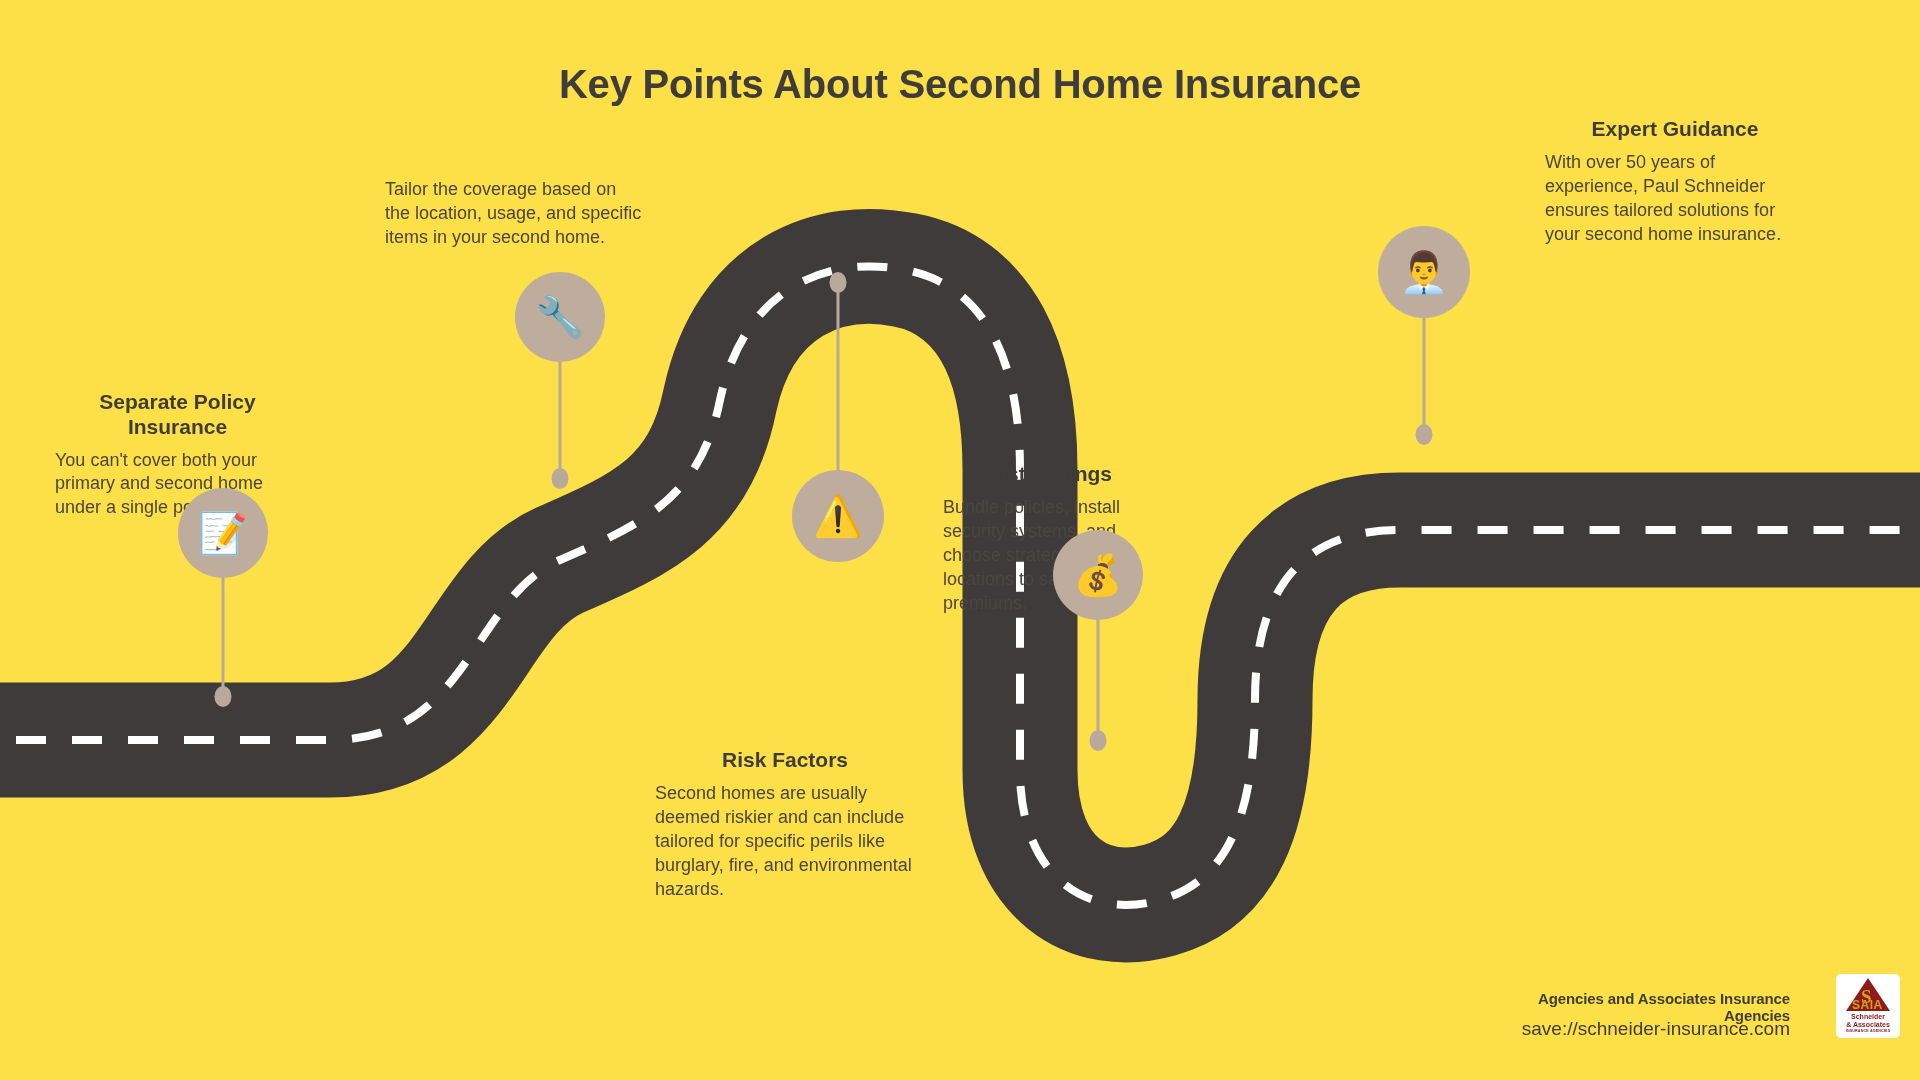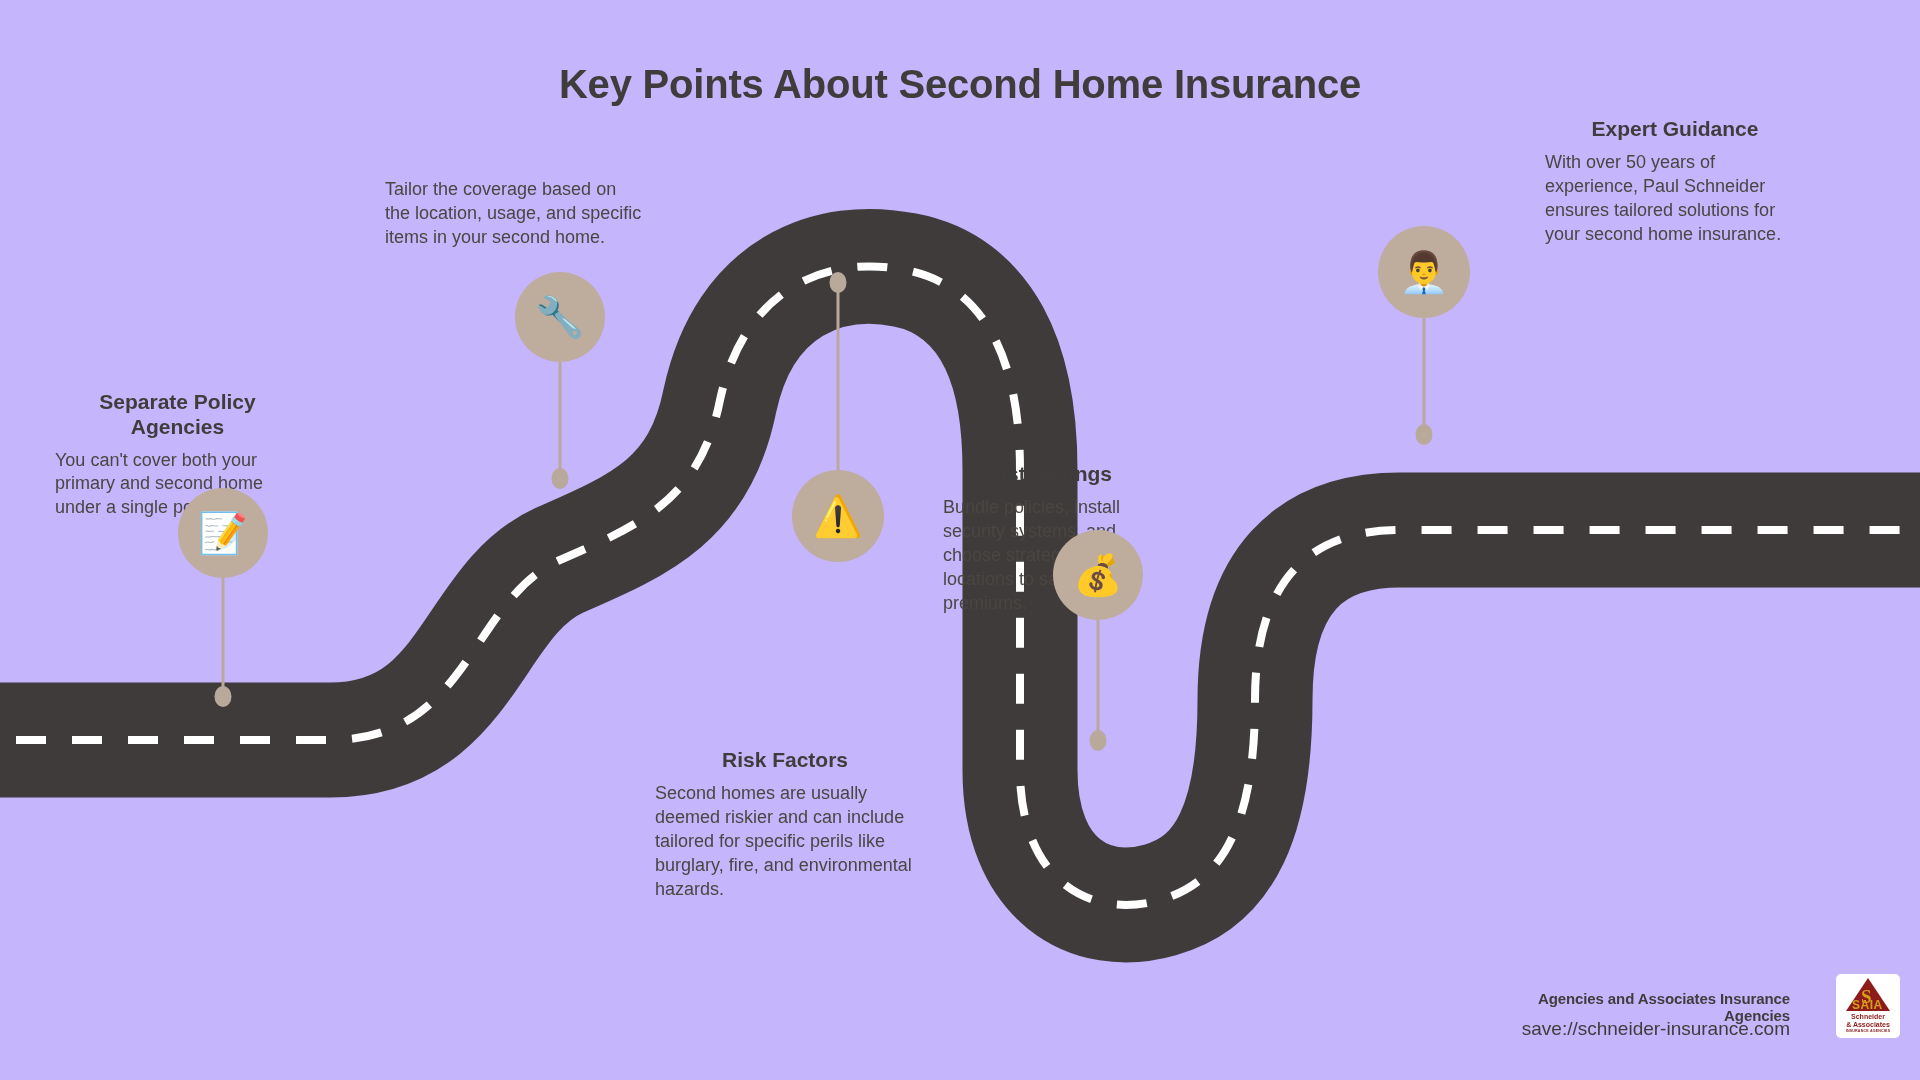--- a/index.html
+++ b/index.html
@@ -2,21 +2,21 @@
 <html><head>
 <meta charset="utf-8">
 <style>
   * { margin:0; padding:0; box-sizing:border-box; }
   html, body {
     width:1920px; height:1080px;
     background:#FAF1EA;
     font-family:"Liberation Sans", sans-serif;
     overflow:hidden;
   }
-  #stage { position:relative; width:1920px; height:1080px; background:#c4b5fd; }
+  #stage { position:relative; width:1920px; height:1080px; background:#fde047; }
 
   
   #road-layer { position:absolute; inset:0; width:1920px; height:1080px; }
 
   
   .page-title {
     position:absolute; left:0; top:62px; width:1920px; text-align:center;
     font-size:40px; font-weight:bold; color:#3F3D3B; letter-spacing:-0.2px;
   }
 
@@ -117,21 +117,21 @@
              L 1020 770
              C 1020 880 1090 920 1160 900
              C 1225 882 1255 820 1255 700
              C 1255 580 1310 530 1400 530
              L 1960 530" fill="none" stroke="#FFFFFF" stroke-width="8" stroke-dasharray="30 26" stroke-linecap="butt"></path>
   </svg>
 
   <div class="page-title">Key Points About Second Home Insurance</div>
 
   <div class="block blk-separate">
-    <div class="b-title">Separate Policy Agencies</div>
+    <div class="b-title">Separate Policy Insurance</div>
     <div class="b-body">You can't cover both your primary and second home under a single policy.</div>
   </div>
   <div class="marker" style="left:178px; top:488px; width:90px; height:222px;">
     <div class="stem" style="top:90px; height:120px;"></div>
     <div class="road-dot" style="top:198px;"></div>
     <div class="icon-circle" style="top:0;">📝</div>
   </div>
 
   <div class="block blk-custom">
     <div class="b-body">Tailor the coverage based on the location, usage, and specific items in your second home.</div>

